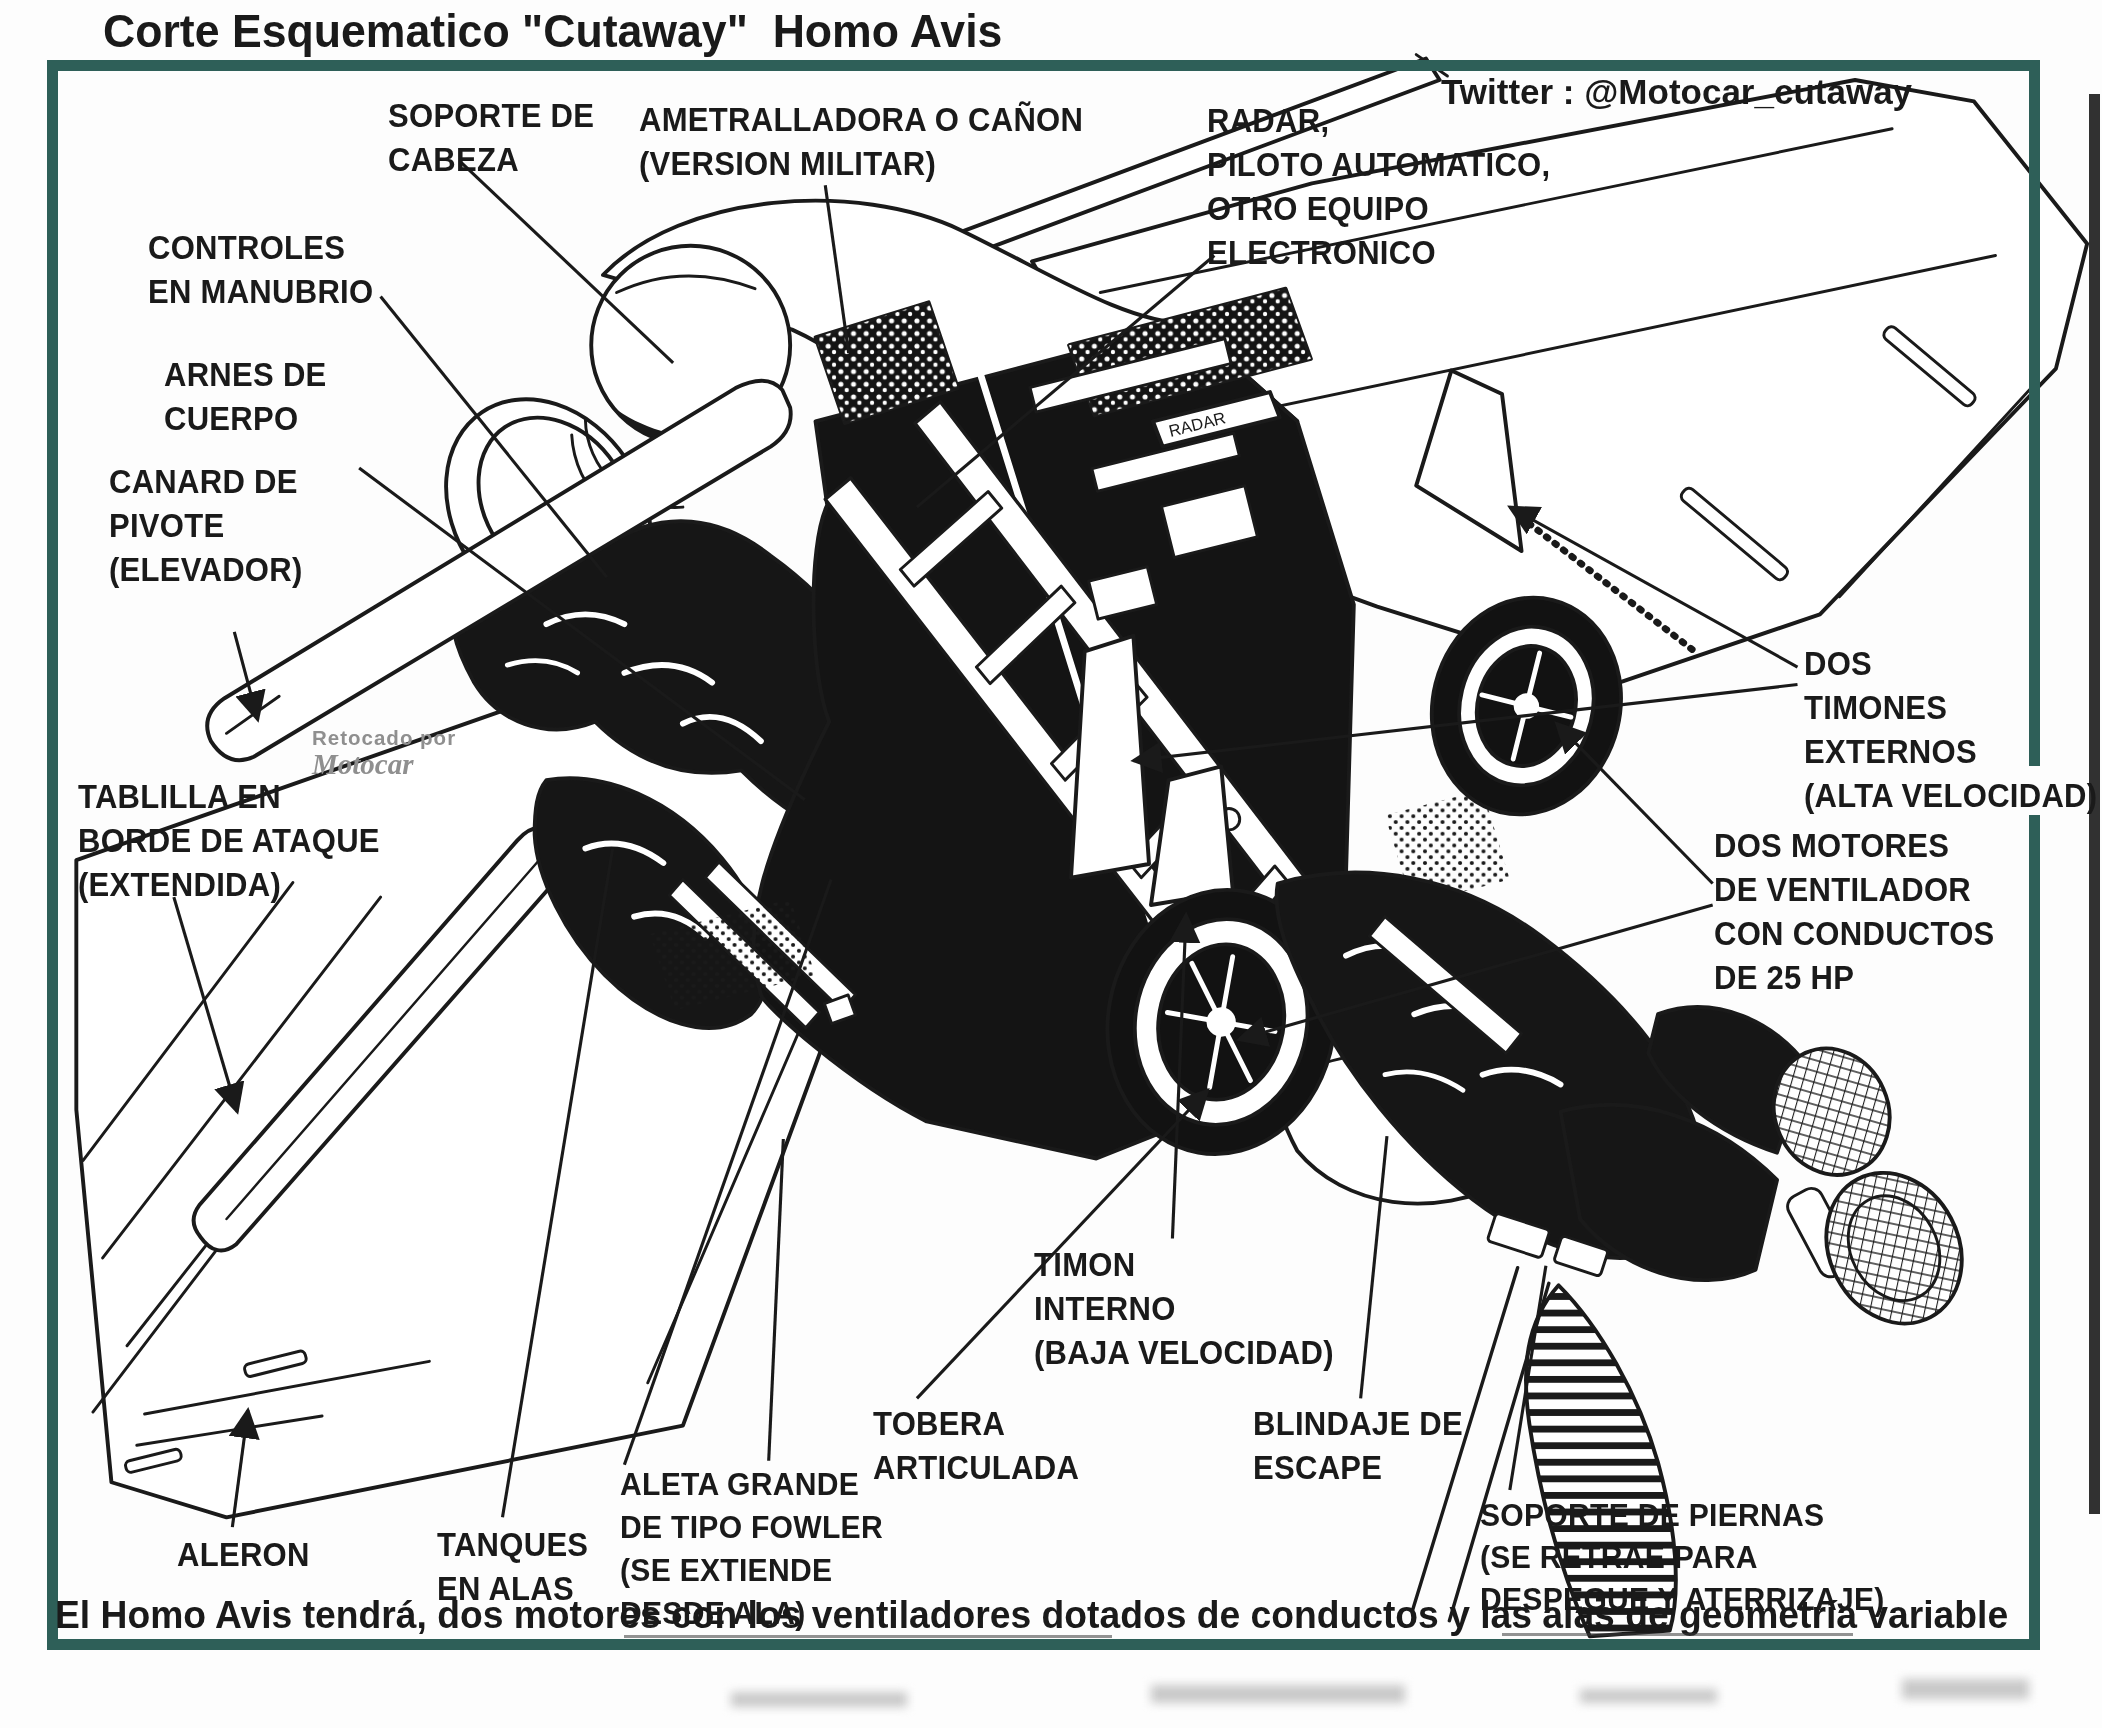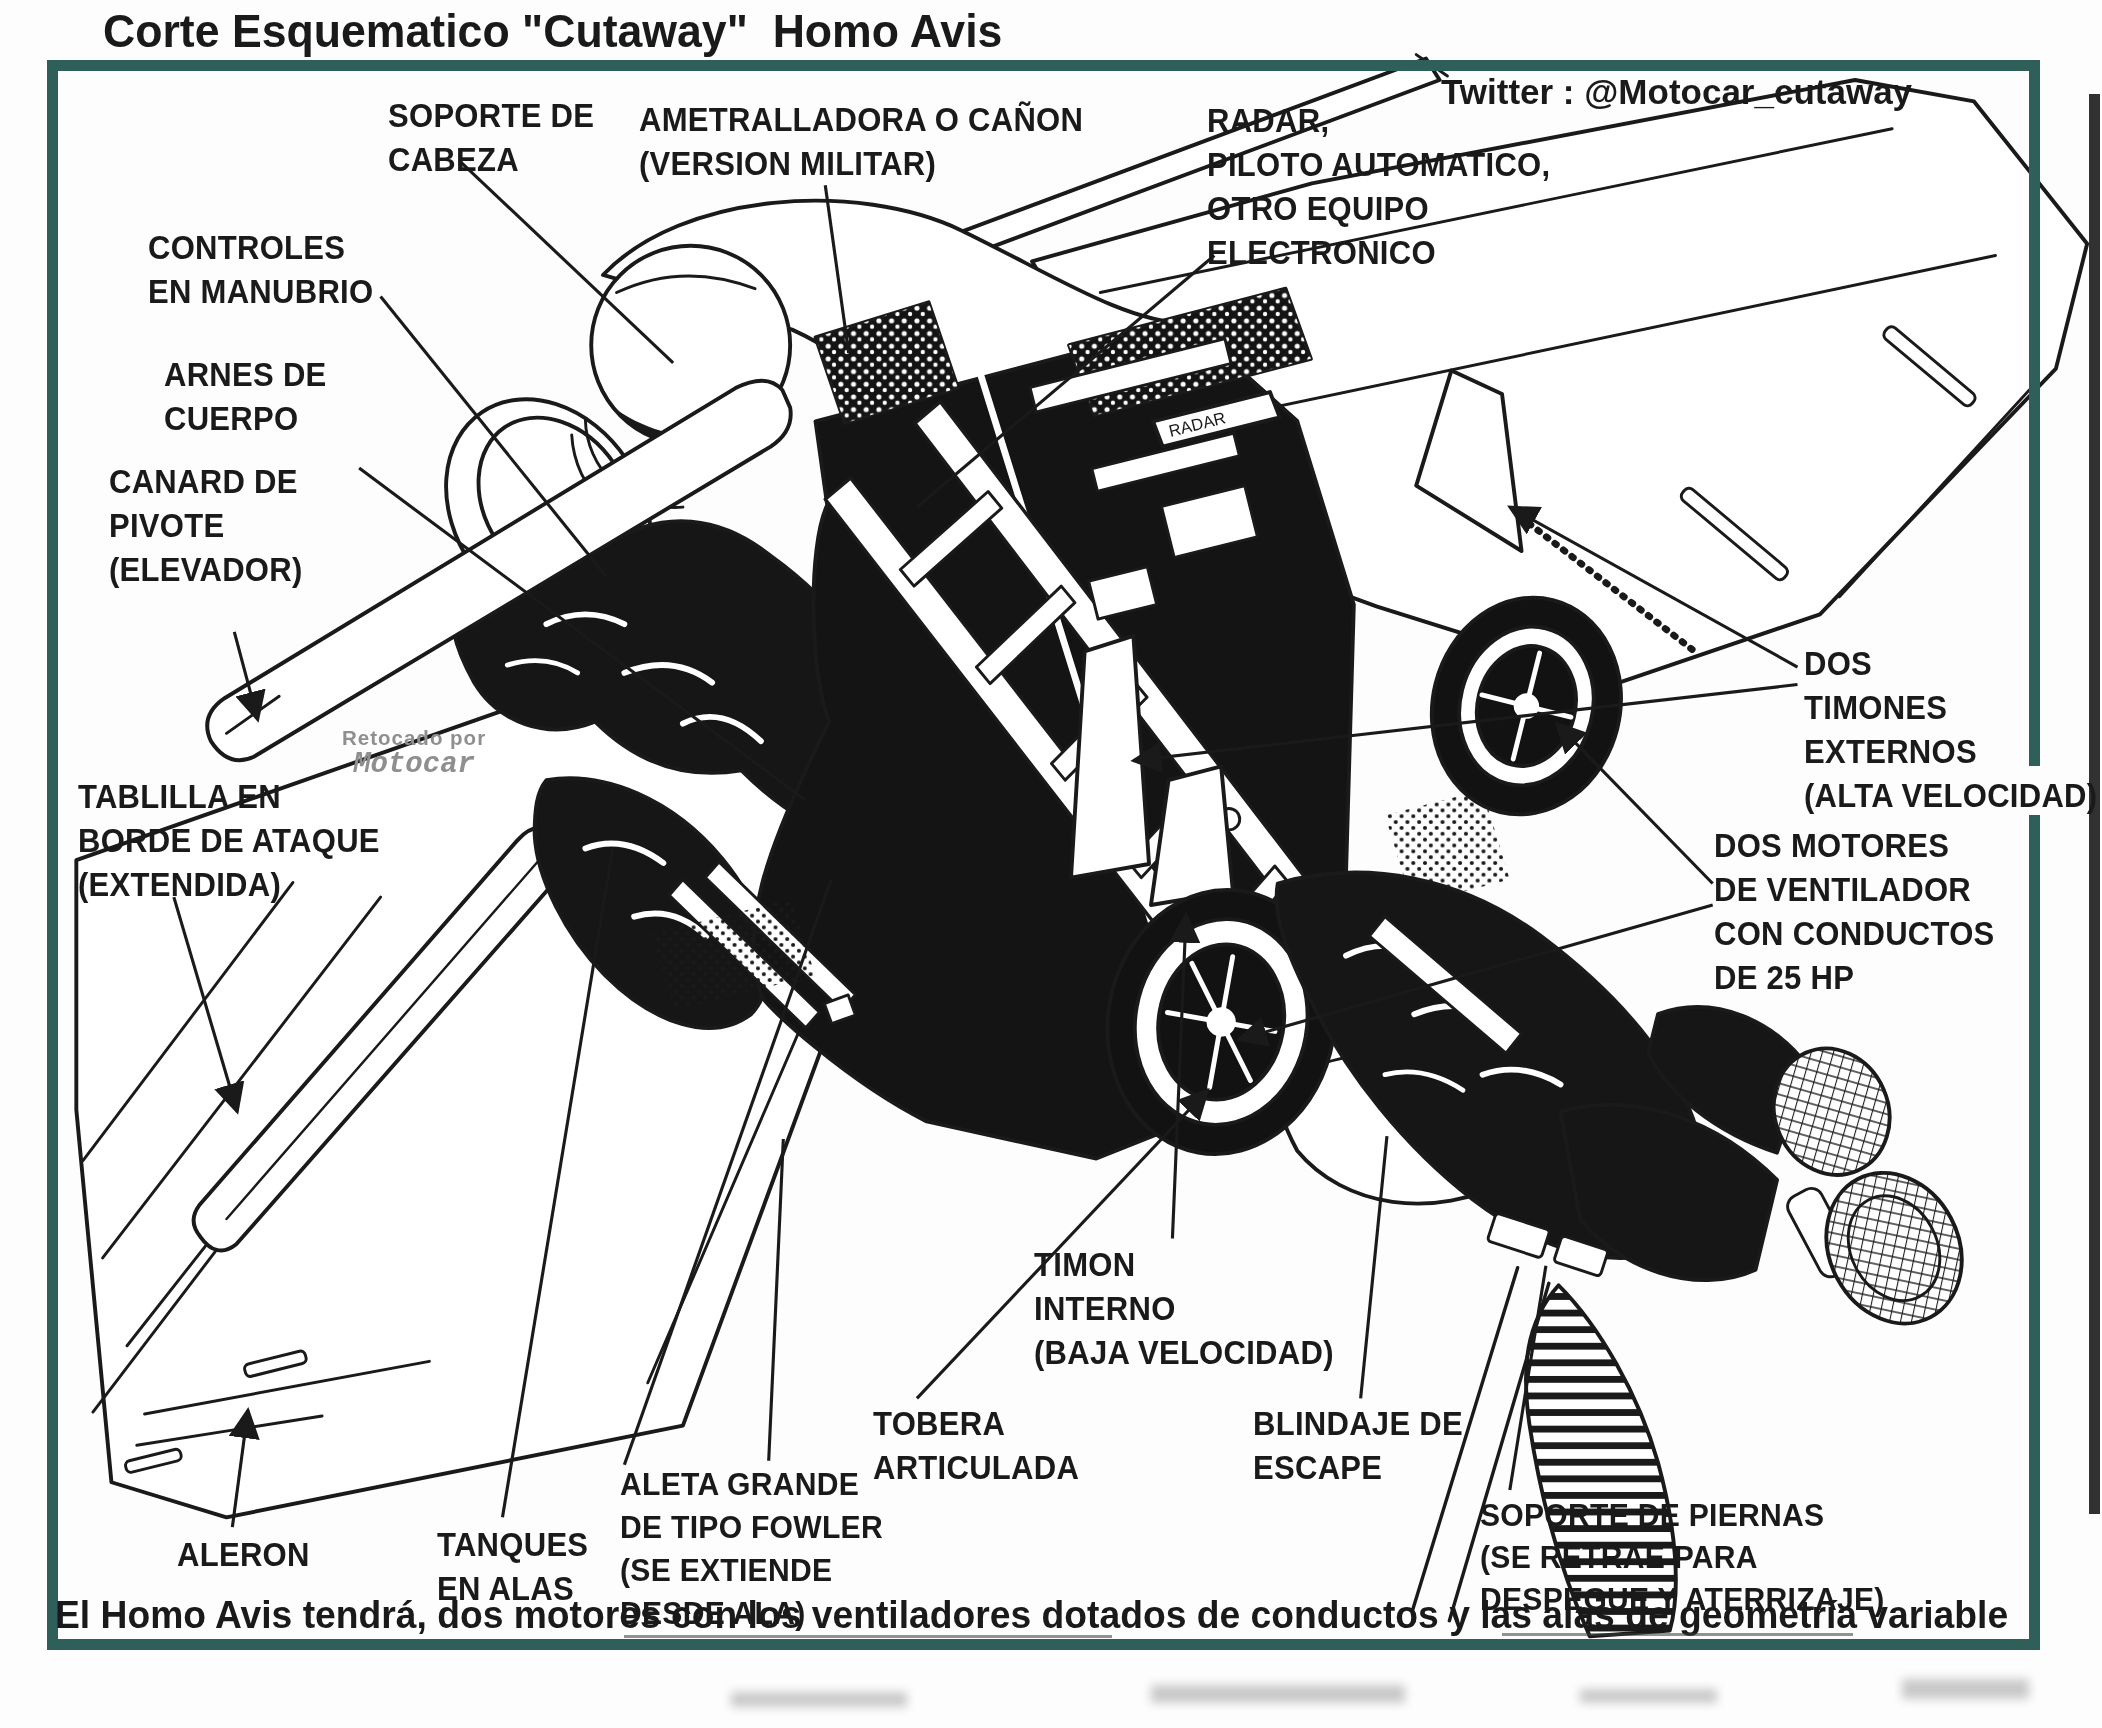--- a/index.html
+++ b/index.html
@@ -6,23 +6,23 @@
   #page{position:relative;width:2103px;height:1728px;background:#fdfdfd;overflow:hidden;
         font-family:"Liberation Sans",sans-serif;color:#1a1a1a;}
   #art-svg{position:absolute;left:0;top:0;width:2103px;height:1728px;z-index:1;}
   .frame-bar{position:absolute;background:var(--frame,#2e5f58);z-index:2;}
   .edge-band{position:absolute;background:#151515;opacity:.88;z-index:1;}
   #page-title{position:absolute;left:103px;top:3.9px;font-size:46px;font-weight:bold;
         letter-spacing:0px;white-space:pre;transform:scaleX(.97);transform-origin:left top;z-index:3;}
   #credit{position:absolute;left:1441px;top:72px;font-size:35px;font-weight:bold;white-space:pre;z-index:3;}
   .label{position:absolute;font-size:33px;line-height:44px;font-weight:bold;white-space:pre;
         letter-spacing:0.3px;transform:scaleX(.94);transform-origin:left top;z-index:3;}
-  #watermark{position:absolute;left:342px;top:726px;color:var(--wm,#8f8f8f);z-index:3;text-align:center;}
+  #watermark{position:absolute;left:312px;top:726px;color:var(--wm,#8f8f8f);z-index:3;}
   #watermark .wm1{font-size:20.5px;font-weight:bold;letter-spacing:1px;}
-  #watermark .wm2{font-size:29px;font-weight:bold;font-style:italic;font-family:Liberation Mono, monospace;margin-top:-2px;}
+  #watermark .wm2{font-size:29px;font-weight:bold;font-style:italic;font-family:Liberation Serif, serif;margin-top:-2px;}
   #caption{position:absolute;left:55px;top:1593px;font-size:39px;font-weight:bold;white-space:pre;
         transform:scaleX(.955);transform-origin:left top;z-index:3;}
   .cap-underline{position:absolute;height:2.9px;background:#3a3a3a;opacity:.55;z-index:3;}
   .smudge{position:absolute;background:#c9c9c9;filter:blur(4.9px);z-index:0;}
   svg text{font-family:"Liberation Sans",sans-serif;}
 </style>
 </head>
 <body>
 
 <div id="page">

